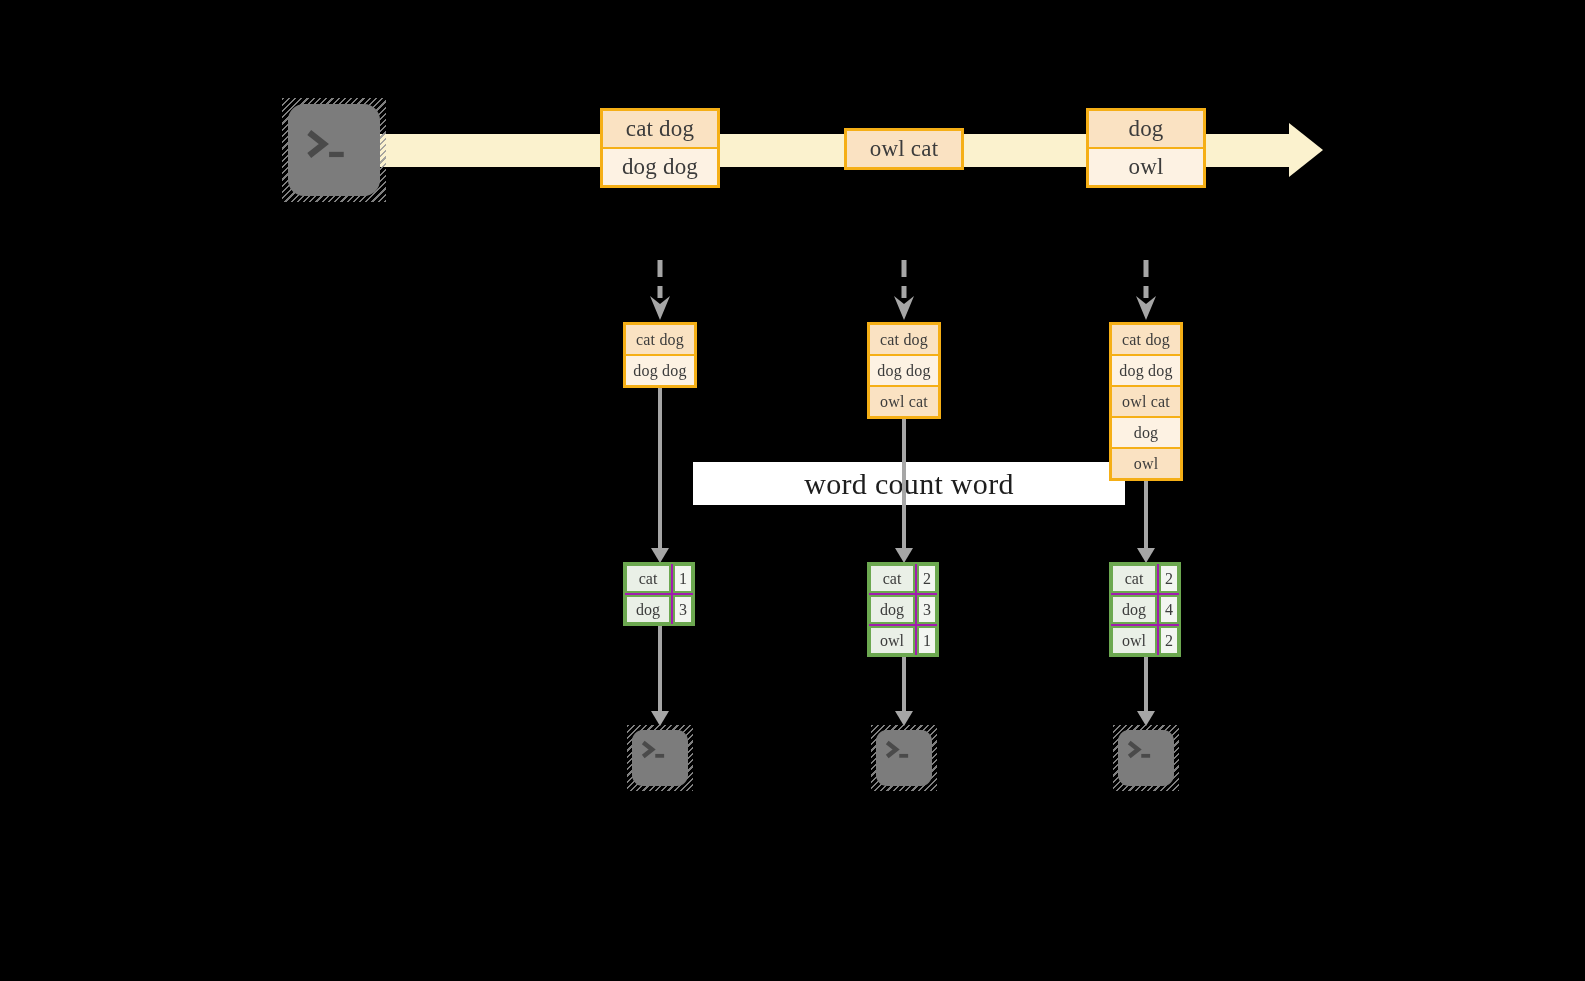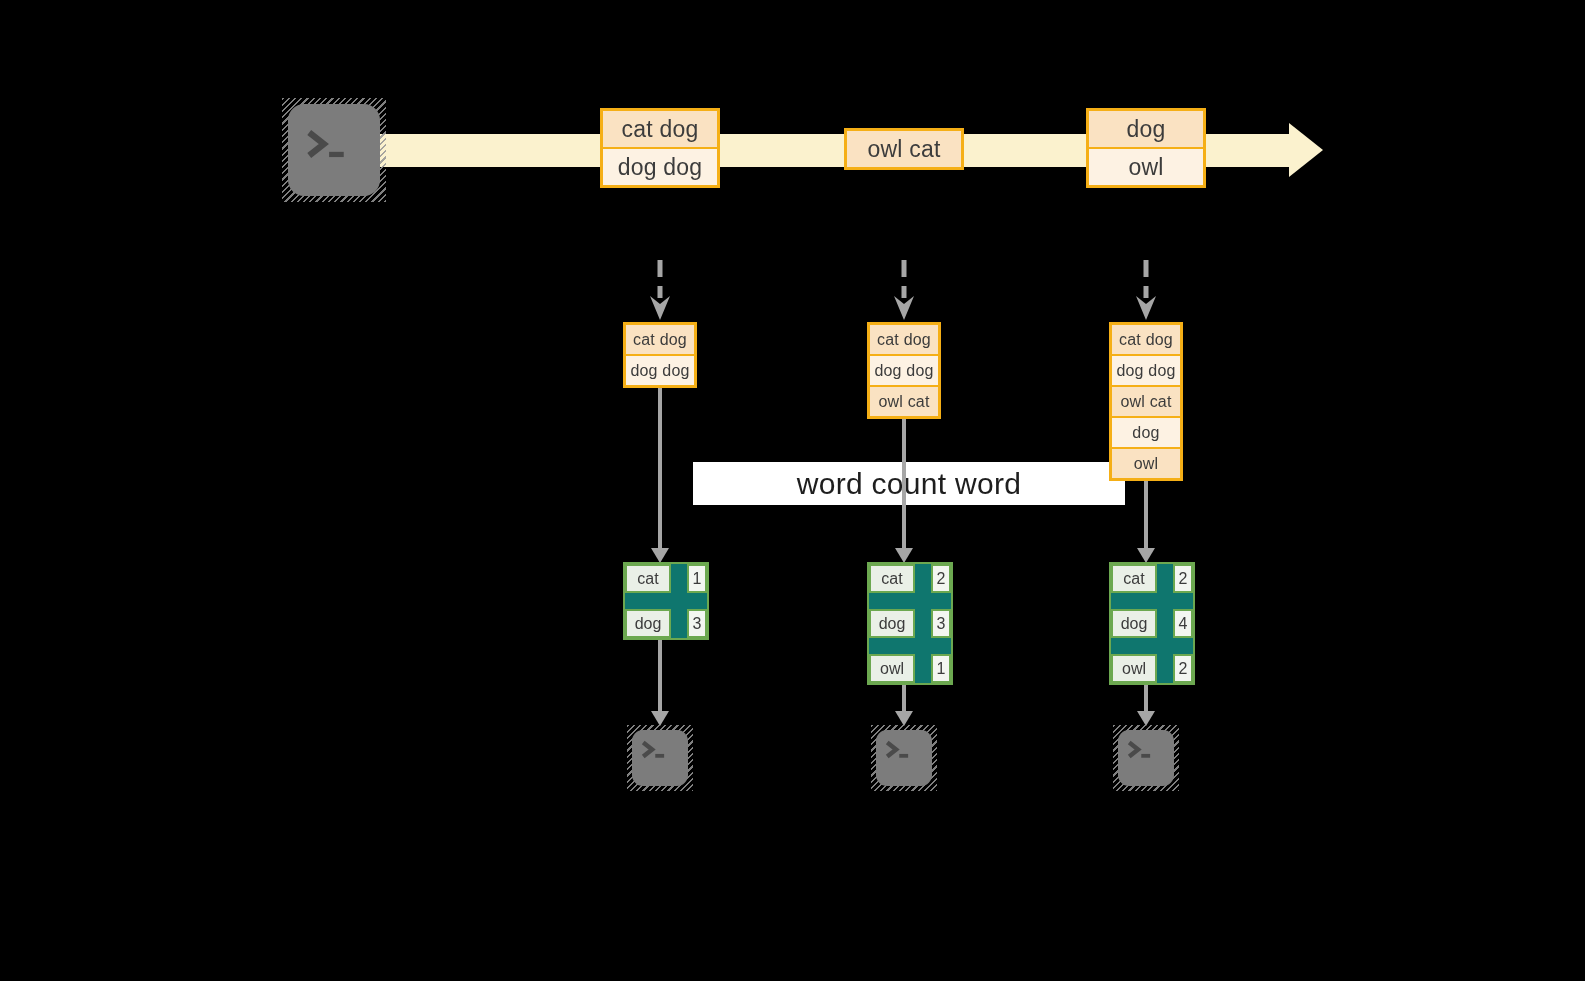--- a/index.html
+++ b/index.html
@@ -1,18 +1,18 @@
 <!DOCTYPE html>
 <html style="--background: #000000; --accent: #F5AF16; --cell_dark: #FAE2C2; --cell_light: #FDF2E3; --stream_band: #FBF2CE; --green: #6CA850; --green_cell: #EAF0E7; --green_cell_alt: #F3F6F1; --arrow_gray: #A6A6A6; --terminal_gray: #7C7C7C; --terminal_glyph: #4A4A4A; --label_bg: #FFFFFF; --label_text: #1E1E1E; --text_dark: #3C3C3C;"><head>
 <meta charset="utf-8">
 <style>
   html,body{margin:0;padding:0;background:#000;}
   #canvas{
     position:relative;width:1561px;height:981px;background:var(--background);
-    font-family:Liberation Sans, sans-serif;overflow:hidden;
+    font-family:Liberation Serif, serif;overflow:hidden;
   }
   
   .term{
     position:absolute;
     background:repeating-linear-gradient(135deg, rgba(150,150,150,.85) 0 1.6px, transparent 1.6px 4.4px);
   }
   .term-inner{
     position:absolute;inset:6px;background:var(--terminal_gray);border-radius:16px;
   }
   .term-inner.small{inset:5px;border-radius:11px;}
@@ -51,22 +51,22 @@
     border-top:15px solid var(--arrow_gray);
   }
   
   .query-label{
     position:absolute;left:693px;top:462px;width:432px;height:43px;background:var(--label_bg);
     display:flex;align-items:center;justify-content:center;z-index:1;
     font-size:30px;font-weight:300;color:var(--label_text);letter-spacing:.3px;
   }
   
   .gtable{
-    position:absolute;z-index:3;background:#0f766e;border:2px solid var(--green);
-    display:grid;grid-template-columns:46px 20px;gap:16px;
+    position:absolute;z-index:3;background:#a21caf;border:2px solid var(--green);
+    display:grid;grid-template-columns:46px 20px;gap:2px;
   }
   .gtable .gcell{
     border:2px solid var(--green);height:25px;line-height:25px;text-align:center;
     font-size:16px;font-weight:300;color:var(--text_dark);
   }
   .gcell.word{background:var(--green_cell);}
   .gcell.num{background:var(--green_cell_alt);}
 </style>
 </head>
 <body>

